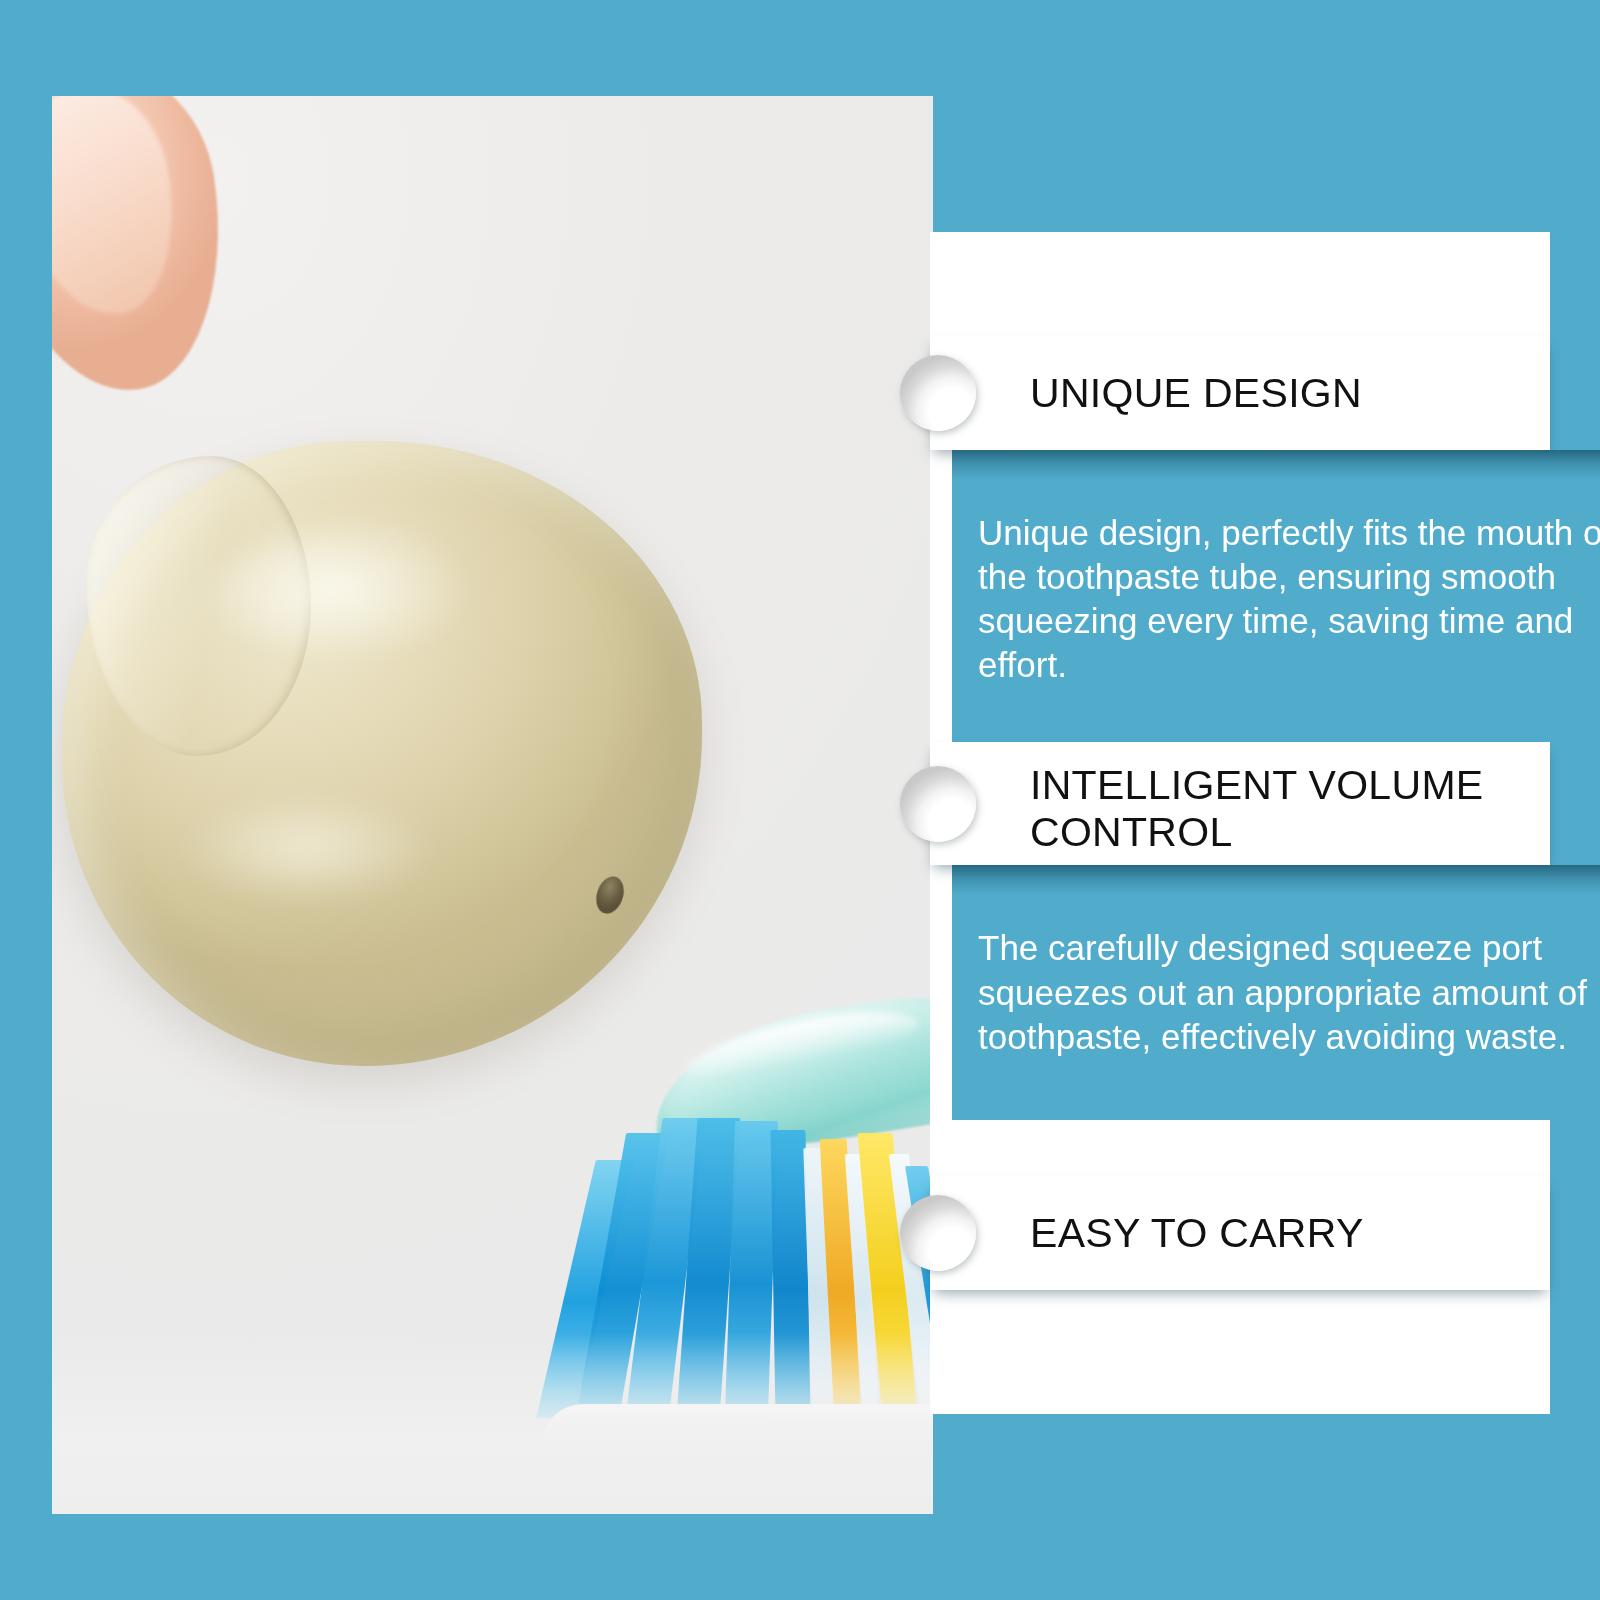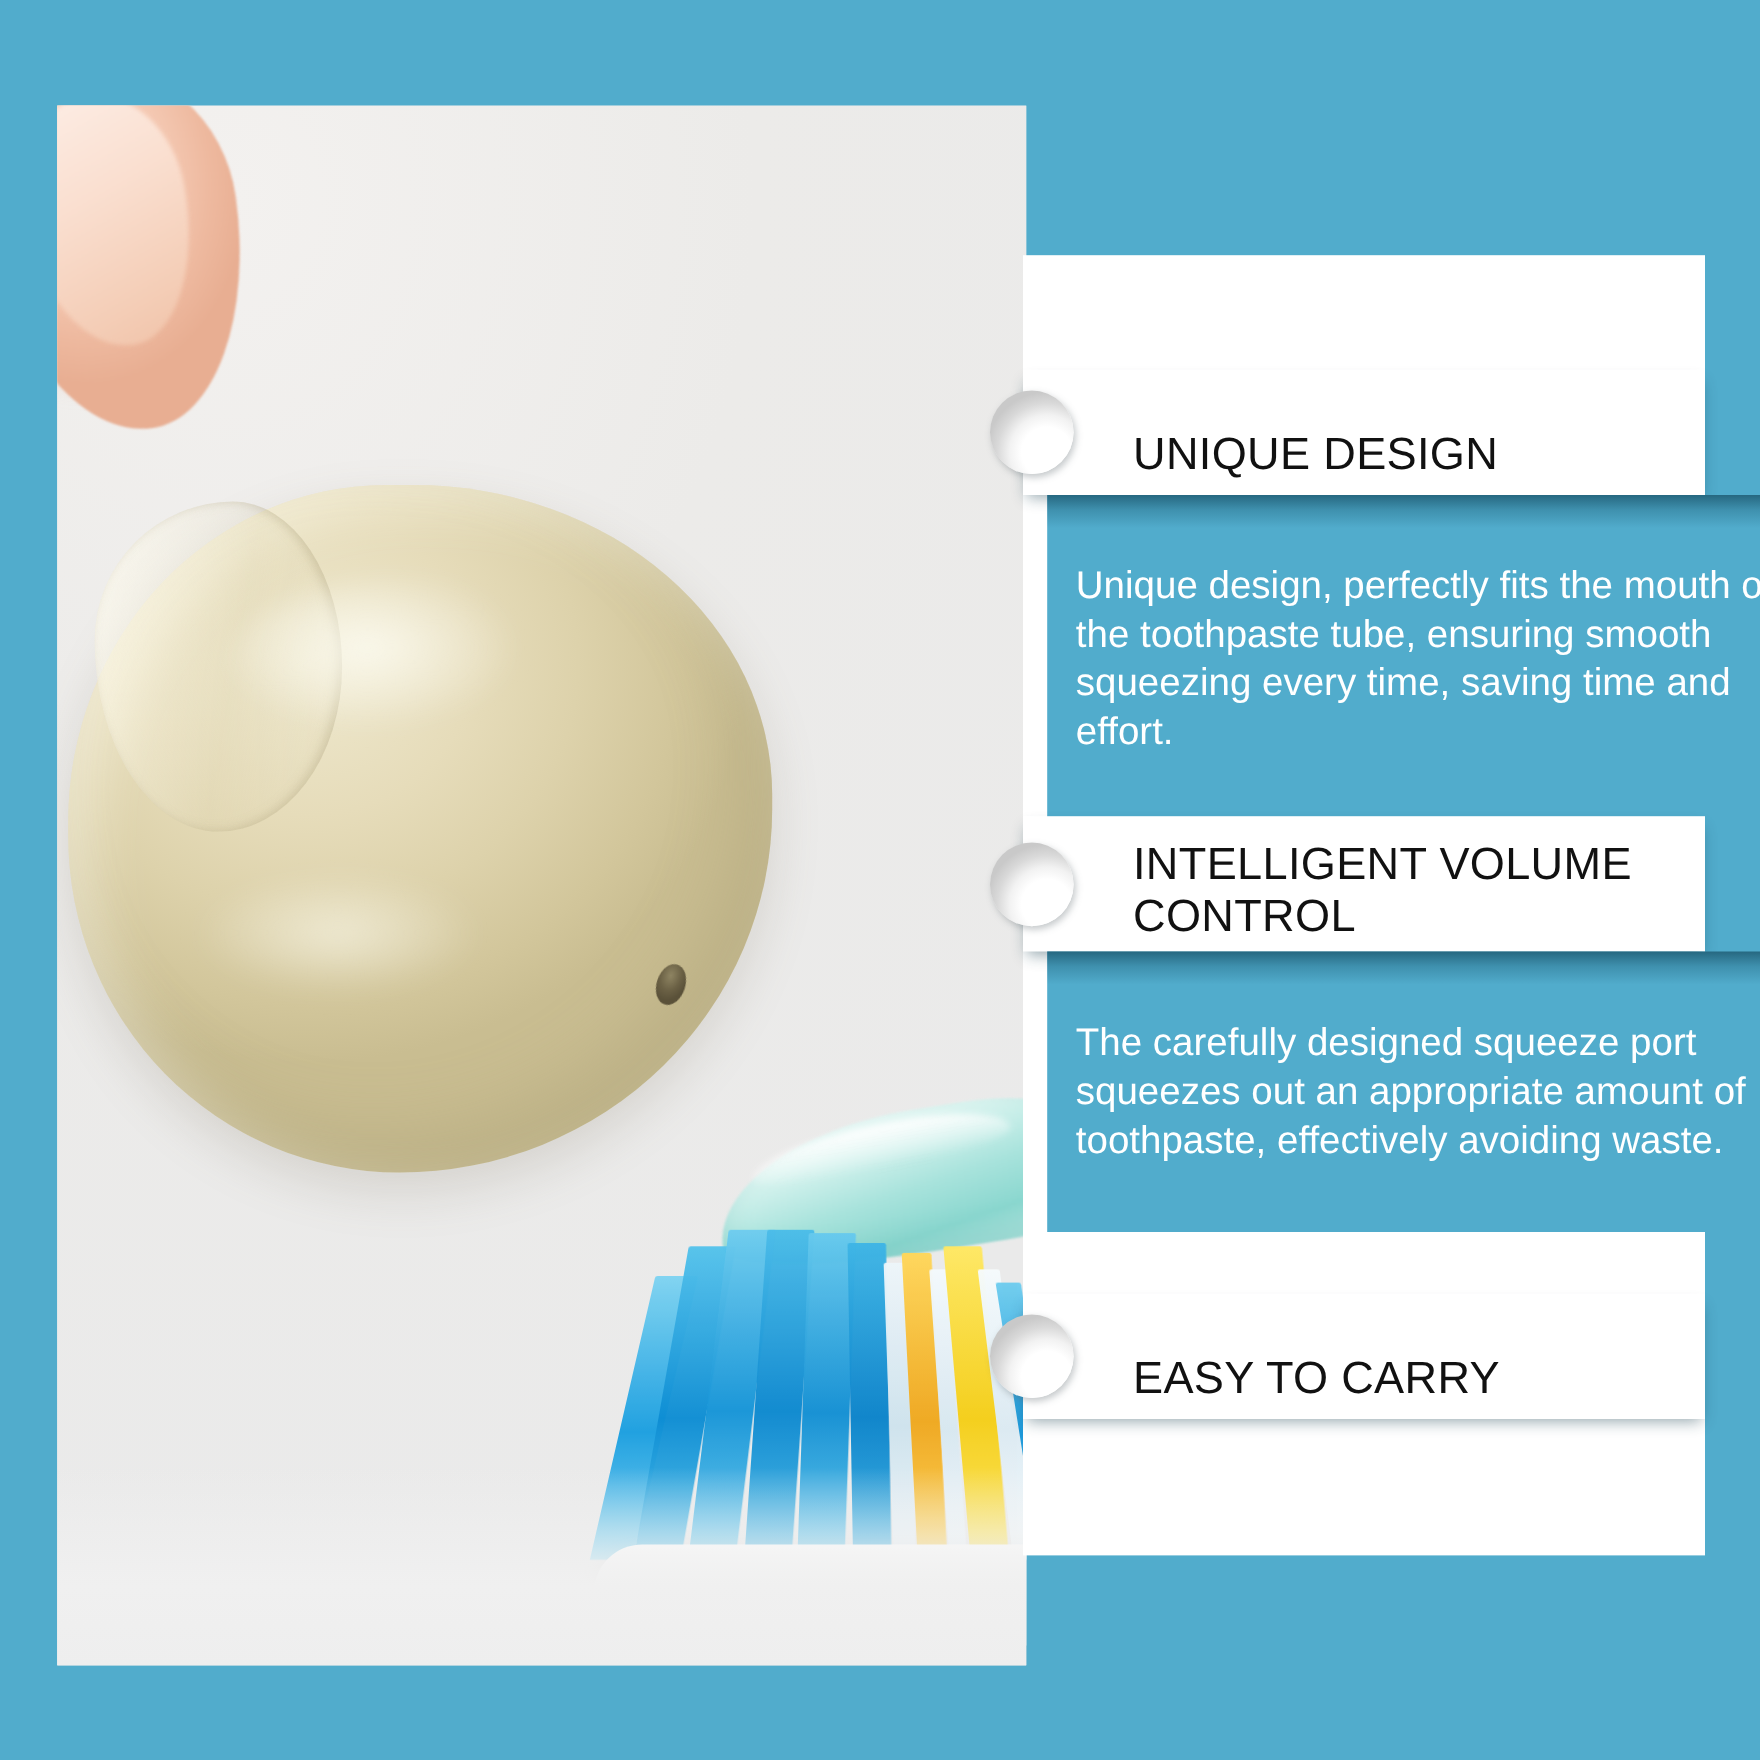--- a/index.html
+++ b/index.html
@@ -118,21 +118,21 @@
     position:absolute;left:930px;top:232px;width:620px;height:1182px;
     background:#ffffff;
   }
 
   
   .feature{position:absolute;left:878px;width:722px;}
   .feature-header{
     position:relative;margin-left:52px;width:620px;
     background:#ffffff;
     box-shadow:0 7px 13px -4px rgba(20,60,75,.45);
-    display:flex;align-items:flex-end;
+    display:flex;align-items:center;
     box-sizing:border-box;
     padding:14px 22px 14px 100px;
     min-height:114px;
   }
   .feature-title{
     font-size:41px;line-height:1.14;color:#111111;
     letter-spacing:.3px;font-weight:400;
     font-family:"Liberation Sans","DejaVu Sans",sans-serif;
   }
   .notch{

